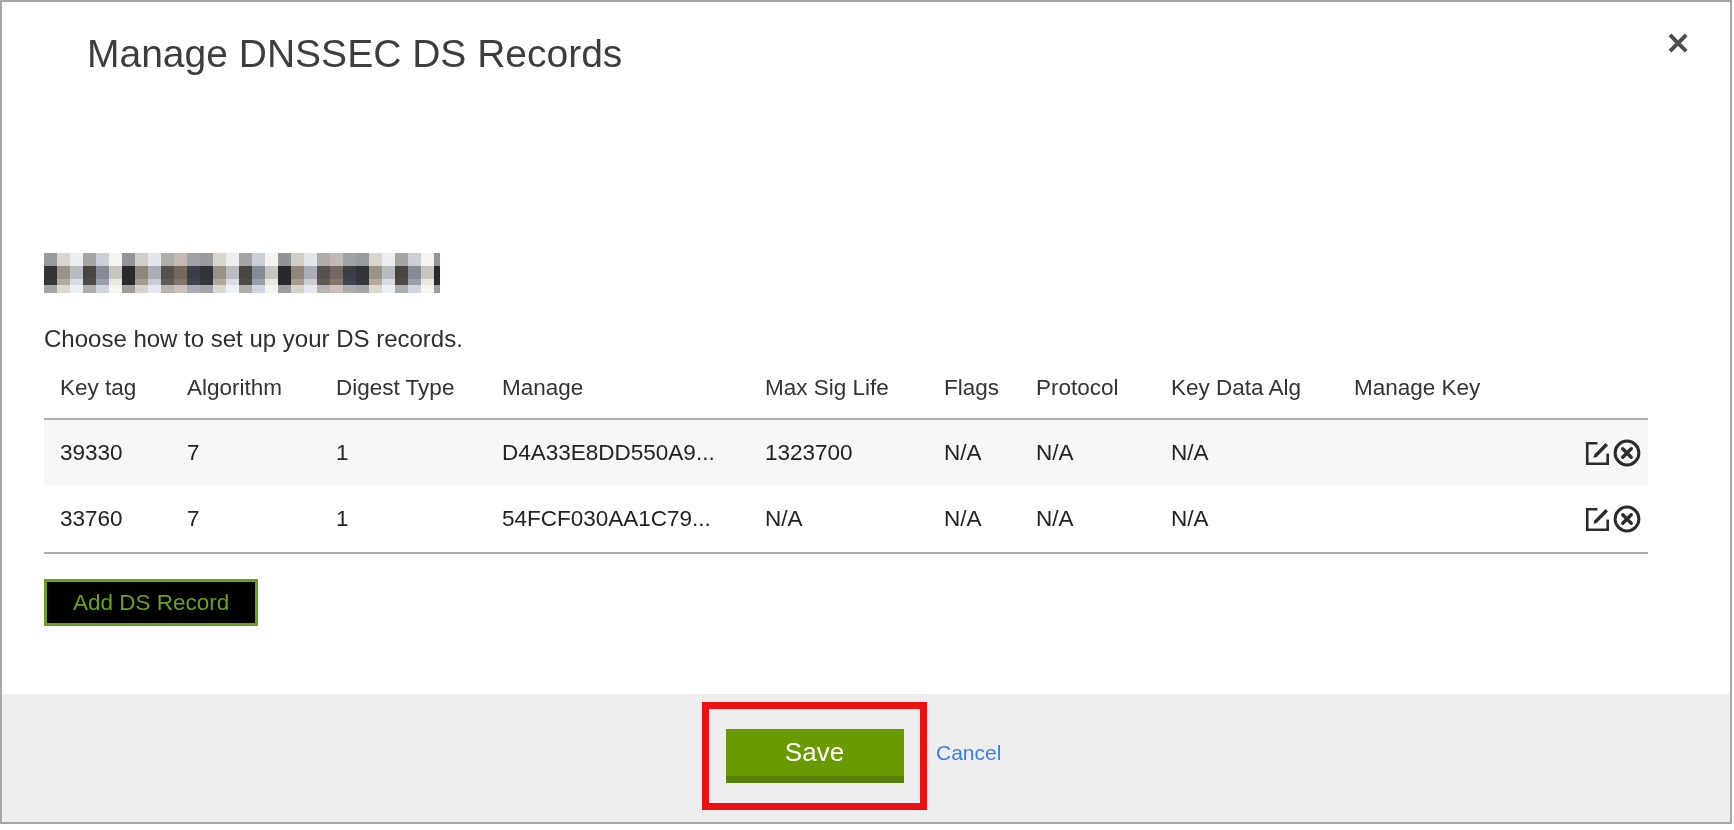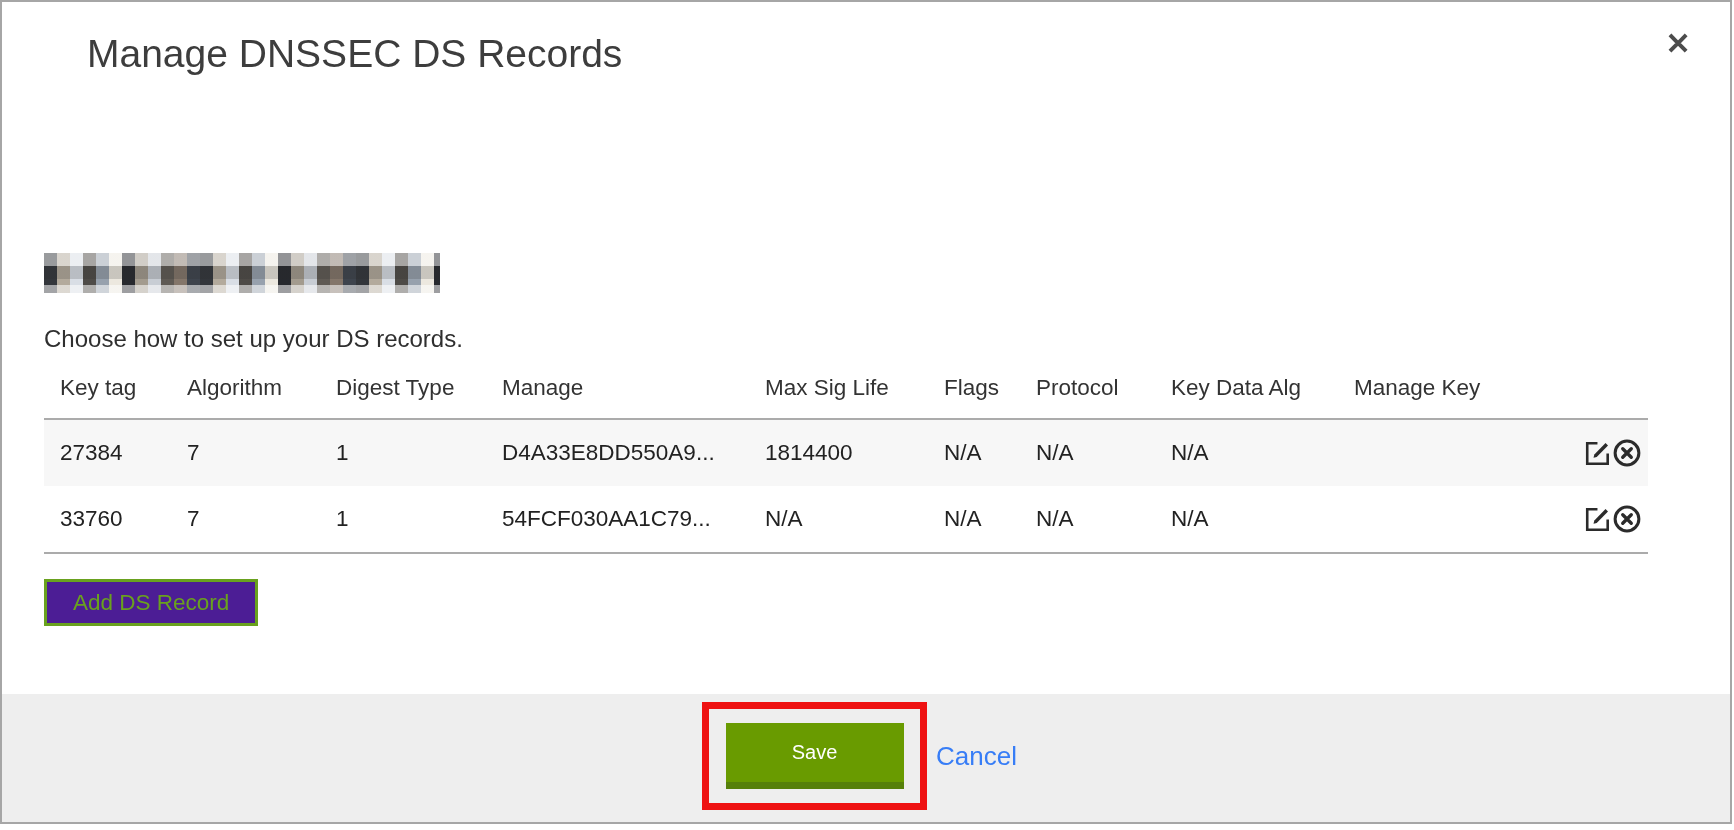--- a/index.html
+++ b/index.html
@@ -38,37 +38,37 @@
   .ds-table tbody { border-top:2px solid #ababab; border-bottom:2px solid #ababab; }
   .ds-table td {
     font-size:22.5px; color:#222; height:67px;
     padding:0 0 0 16px; vertical-align:middle; white-space:nowrap; overflow:hidden;
   }
   .ds-table tbody tr:nth-child(odd) { background:#f7f7f7; }
   .actions-cell { text-align:right; padding-right:6px !important; }
   .icon-btn { display:inline-block; vertical-align:middle; cursor:pointer; line-height:0; }
   .add-btn {
     position:absolute; left:42px; top:577px; height:47px; padding:0 26px;
-    background:#4c1d95; border:3px solid #69a11e; color:#69a11e;
+    background:#000000; border:3px solid #69a11e; color:#69a11e;
     font-size:22.5px; font-family:"Liberation Sans", sans-serif; cursor:pointer;
   }
   .footer {
     position:absolute; left:0; right:0; bottom:0; height:128px; background:#eeeeee;
   }
   .annotation-box {
     position:absolute; left:700px; top:8px; width:225px; height:108px;
     border:7px solid #ee1111; display:flex; align-items:center; justify-content:center;
   }
   .save-btn {
-    width:178px; height:66px; background:#699b00; border:none;
-    border-bottom:7px solid #56800a; color:#fff; font-size:20px;
+    width:178px; height:54px; background:#699b00; border:none;
+    border-bottom:7px solid #56800a; color:#fff; font-size:26px;
     font-family:"Liberation Sans", sans-serif; cursor:pointer;
   }
   .cancel-link {
-    position:absolute; left:934px; top:47px; font-size:26px; color:#377df6;
+    position:absolute; left:934px; top:47px; font-size:21px; color:#377df6;
     text-decoration:none; cursor:pointer;
   }
 </style>
 </head>
 <body>
 
 <div class="dialog">
 
   <div class="title">Manage DNSSEC DS Records</div>
 
@@ -100,25 +100,25 @@
         <th>Max Sig Life</th>
         <th>Flags</th>
         <th>Protocol</th>
         <th>Key Data Alg</th>
         <th>Manage Key</th>
         <th></th>
       </tr>
     </thead>
     <tbody>
       <tr>
-        <td>27384</td>
+        <td>39330</td>
         <td>7</td>
         <td>1</td>
         <td>D4A33E8DD550A9...</td>
-        <td>1814400</td>
+        <td>1323700</td>
         <td>N/A</td>
         <td>N/A</td>
         <td>N/A</td>
         <td></td>
         <td class="actions-cell">
           <span class="icon-btn">
             <svg width="28" height="28" viewBox="0 0 26 26">
               <path d="M22 13.5 V23 H3 V4 h9.5" fill="none" stroke="#2b2b2b" stroke-width="2.4"></path>
               <path d="M9 17.3 L11.8 16.6 L22.3 6.1 L20 3.8 L9.6 14.3 L8.9 17.1 Z" fill="#2b2b2b"></path>
             </svg>

